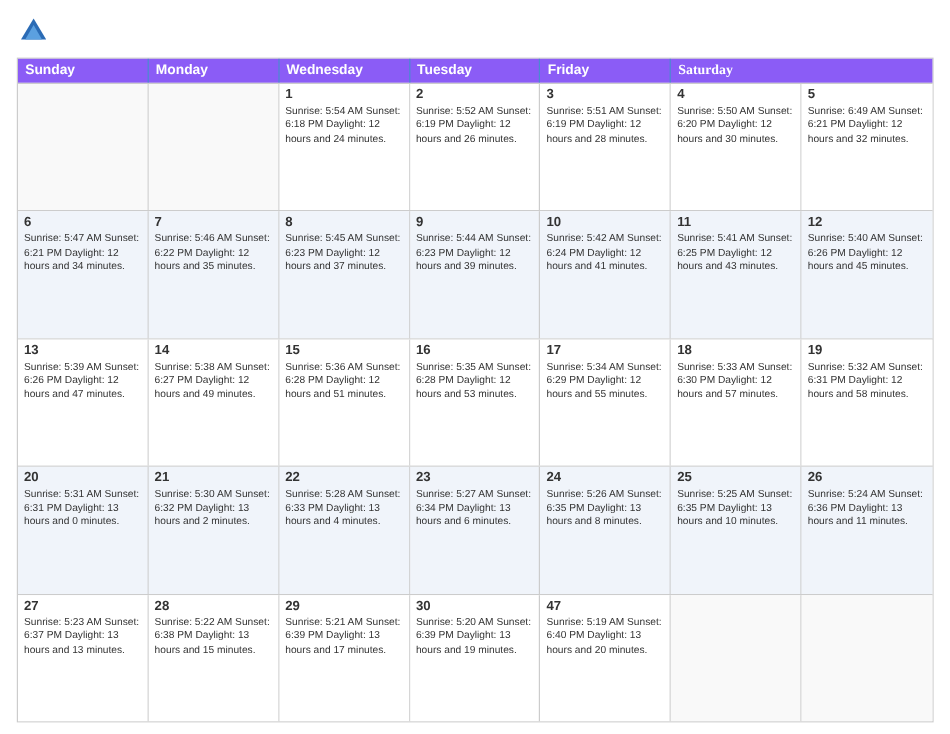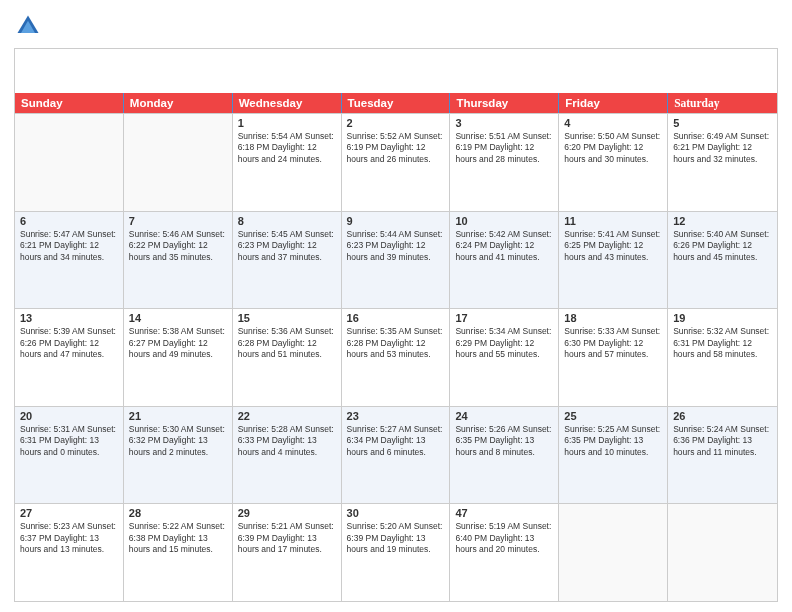--- a/index.html
+++ b/index.html
@@ -63,22 +63,21 @@
     }
     .calendar {
       flex: 1;
       display: flex;
       flex-direction: column;
       border: 1px solid #ccc;
     }
     .cal-header-row {
       display: grid;
       grid-template-columns: repeat(7, 1fr);
-      background: #ef4444;
-      margin-top: 44px;
+      background: #8b5cf6;
     }
     .cal-header-cell {
       color: #fff;
       font-size: 11.5px;
       font-weight: bold;
       padding: 4px 6px;
       text-align: left;
       border-right: 1px solid #4a8bd0;
     }
     .cal-header-cell:last-child { border-right: none; font-family: Liberation Serif, serif; }
@@ -137,21 +136,20 @@
       <div class="title-location"></div>
     </div>
   </div>
 
   <div class="calendar">
     <div class="cal-header-row">
     <div class="cal-header-cell">Sunday</div>
         <div class="cal-header-cell">Monday</div>
         <div class="cal-header-cell">Wednesday</div>
         <div class="cal-header-cell">Tuesday</div>
-        <div class="cal-header-cell">Thursday</div>
         <div class="cal-header-cell">Friday</div>
         <div class="cal-header-cell">Saturday</div>
       </div>
     <div class="cal-body">
     <div class="cal-week">
           <div class="cal-cell empty"></div>
           <div class="cal-cell empty"></div>
           <div class="cal-cell">
             <div class="day-number">1</div>
             <div class="day-info">Sunrise: 5:54 AM

